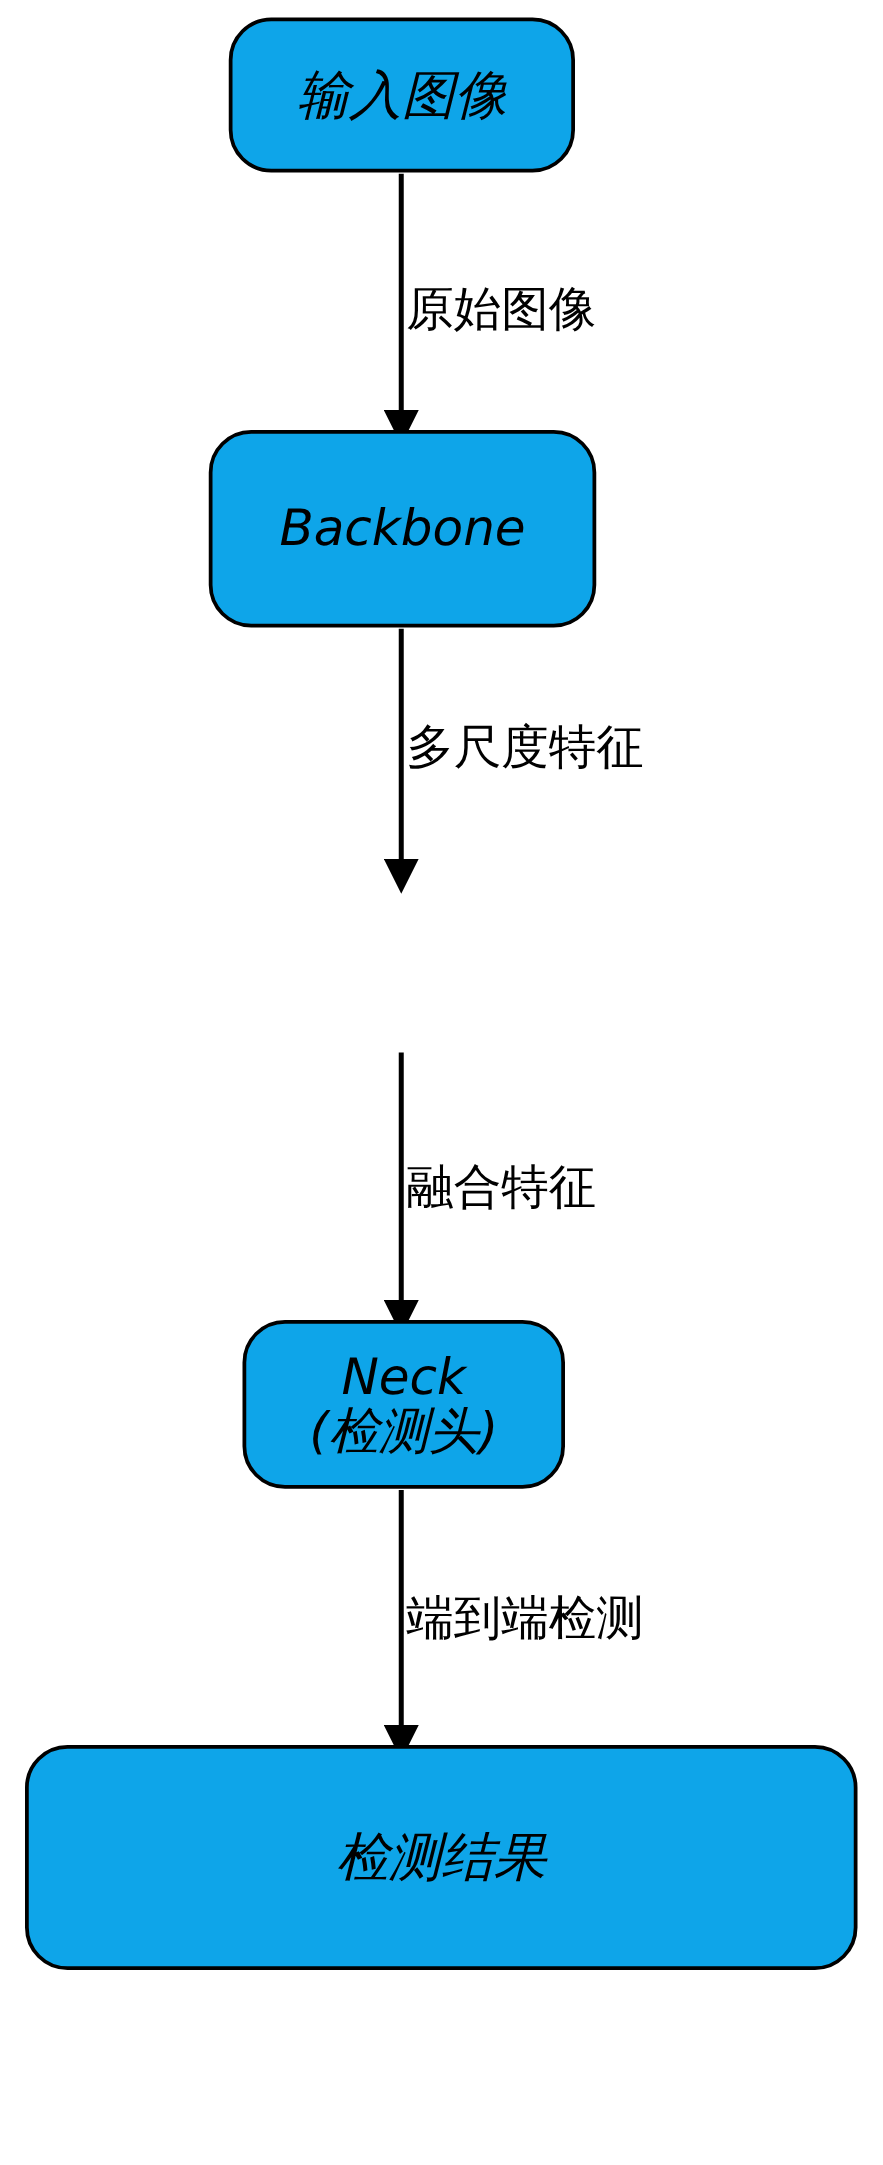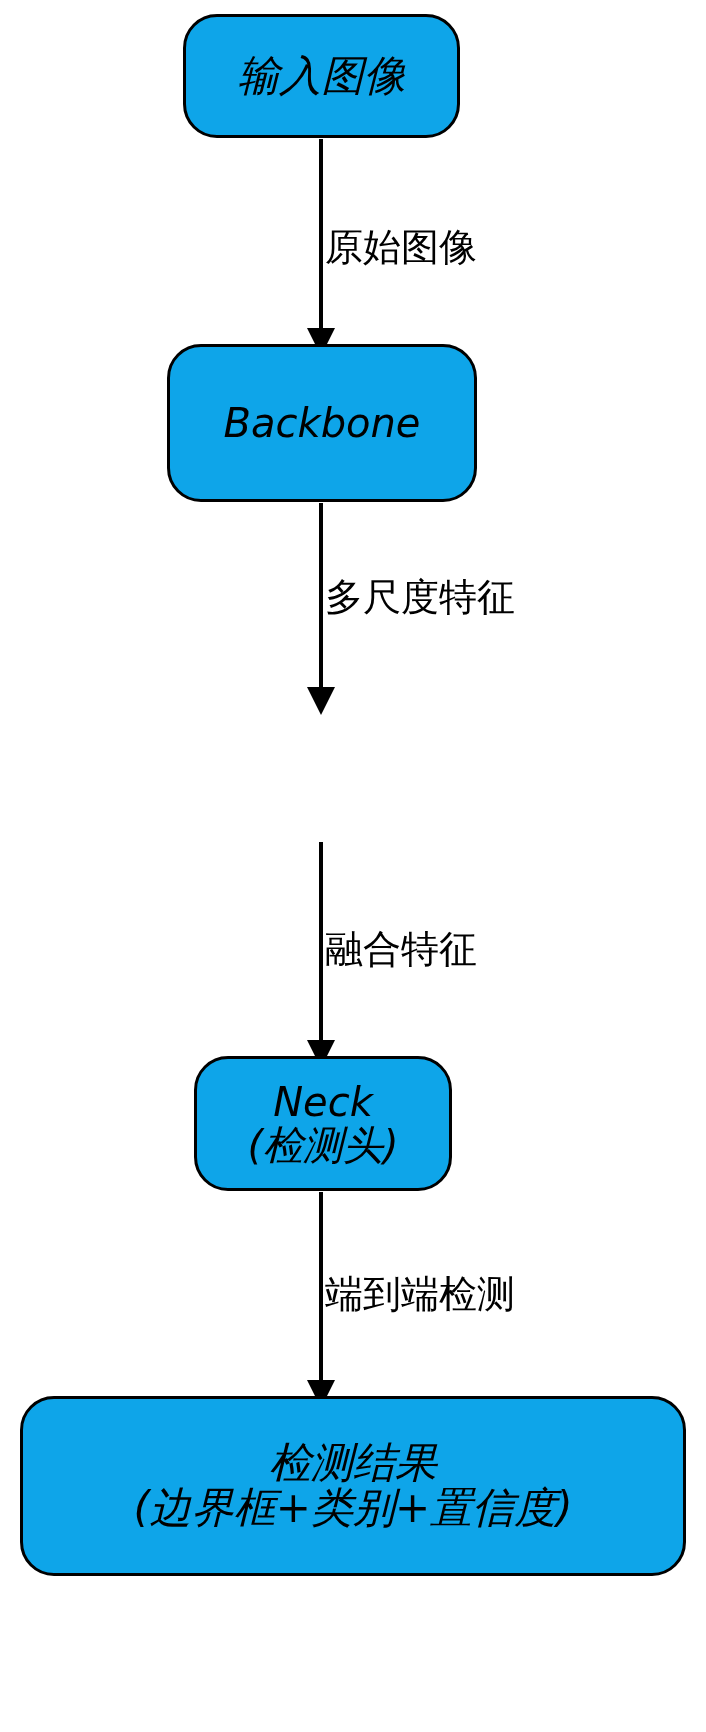--- a/index.html
+++ b/index.html
@@ -109,21 +109,20 @@
   </div>
 
 
   <div class="node" id="node-head">
     <span class="line l1">Neck</span>
     <span class="line l2">(检测头)</span>
   </div>
 
   <div class="node" id="node-result">
     <span class="line l1">检测结果</span>
-    <span class="line l2">(边界框+类别+置信度)</span>
   </div>
 
   <div class="edge-label" id="label-e1">原始图像</div>
   <div class="edge-label" id="label-e2">多尺度特征</div>
   <div class="edge-label" id="label-e4">端到端检测</div>
   <div class="edge-label" id="label-e3">融合特征</div>
 
 </div>
 
 </body></html>

